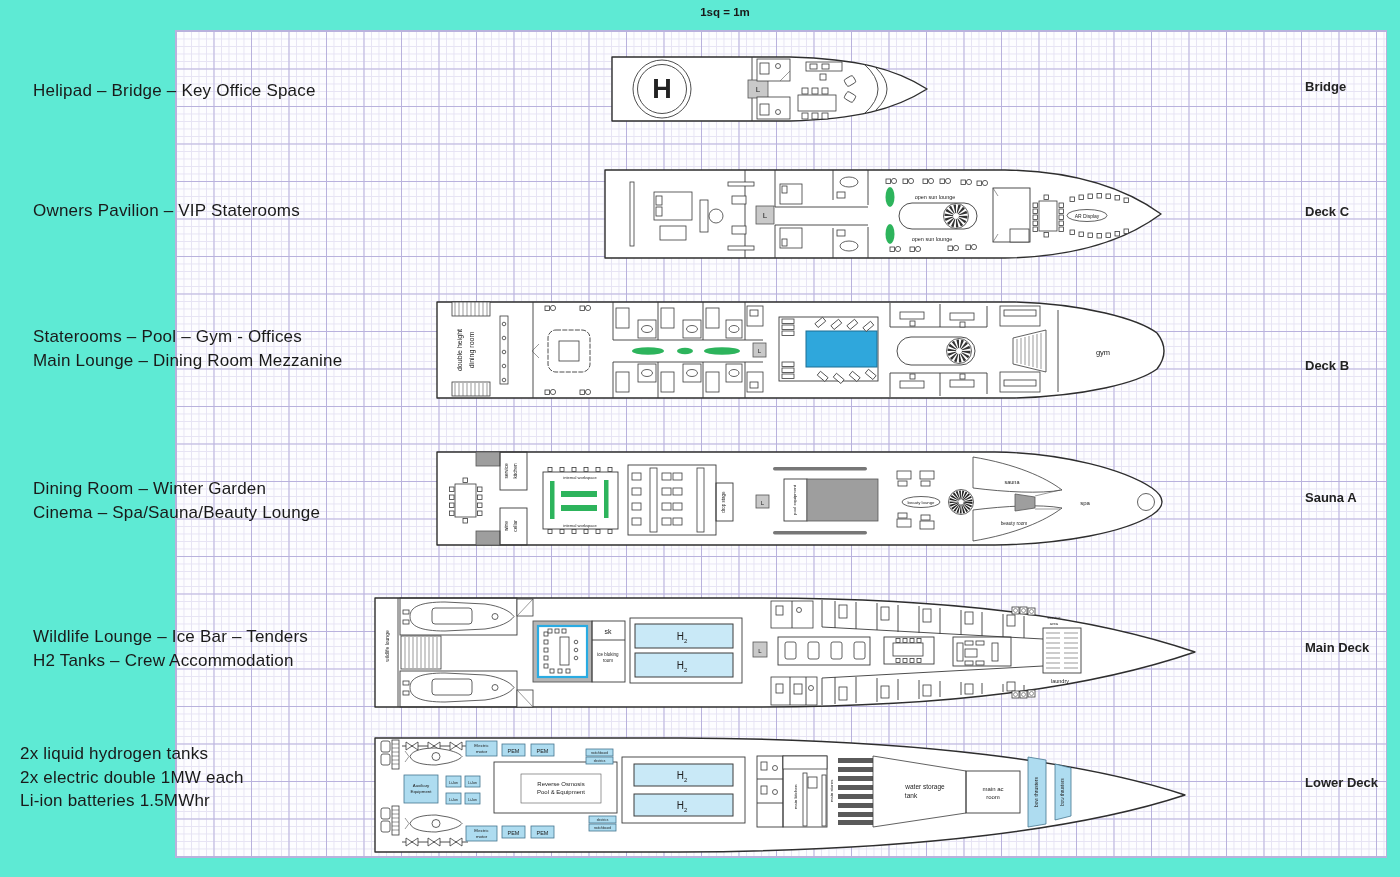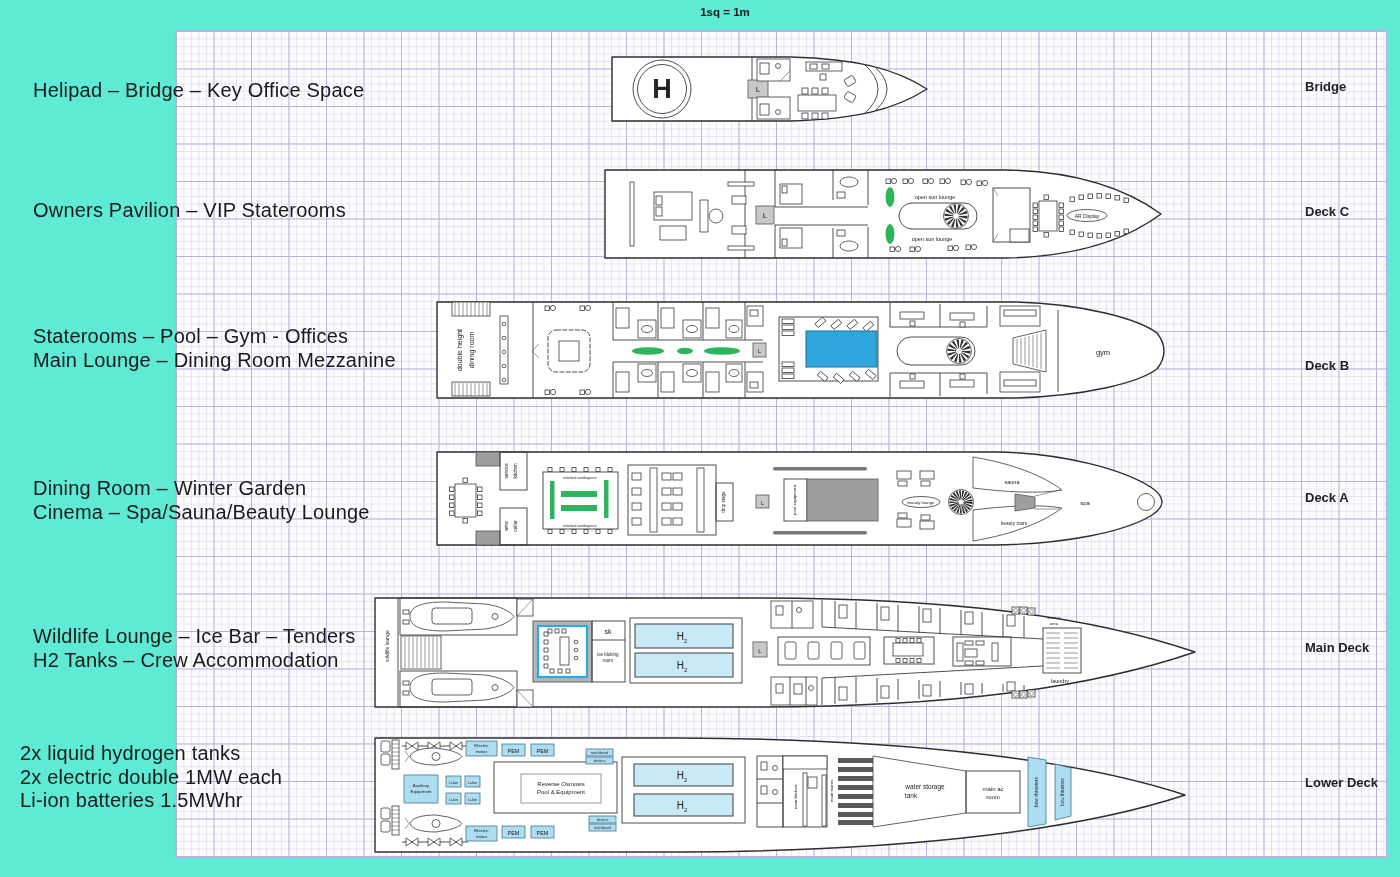--- a/index.html
+++ b/index.html
@@ -9,21 +9,21 @@
         background-color:#fdfdff;
         background-image:
           linear-gradient(to right,#b9b2dd 1px,transparent 1px),
           linear-gradient(to bottom,#b9b2dd 1px,transparent 1px),
           linear-gradient(to right,#e6e3f4 1px,transparent 1px),
           linear-gradient(to bottom,#e6e3f4 1px,transparent 1px);
         background-size:37.5px 37.5px,37.5px 37.5px,7.5px 7.5px,7.5px 7.5px;
         border:1px solid #b9b2dd;}
   .scale-note{position:absolute;left:600px;top:6px;width:250px;text-align:center;
         font-size:11.5px;font-weight:700;color:#1a1a1a;}
-  .llabel{position:absolute;font-size:20px;line-height:23.5px;color:#1a1a1a;letter-spacing:.2px;}
+  .llabel{position:absolute;font-size:17px;line-height:23.5px;color:#1a1a1a;letter-spacing:.2px;}
   .llabel.center{text-align:left;}
   .rlabel{position:absolute;left:1305px;font-size:13px;font-weight:700;color:#222;}
   svg.deck{position:absolute;overflow:visible;}
   .hull{fill:#fff;stroke:#2e2e2e;stroke-width:1.4;stroke-linejoin:round;}
   .w{fill:none;stroke:#3a3a3a;stroke-width:.9;}
   .thin{fill:none;stroke:#555;stroke-width:.6;}
   .f{fill:#fff;stroke:#3a3a3a;stroke-width:.8;}
   .gy{fill:#9e9e9e;stroke:#555;stroke-width:.8;}
   .gy2{fill:#b5b5b5;stroke:#555;stroke-width:.9;}
   .cy{fill:#aedcf0;stroke:#45768f;stroke-width:.8;}
@@ -62,21 +62,21 @@
   </div>
   <div class="llabel center" style="left:20px;top:742px;width:356px">
     <div>2x  liquid hydrogen tanks</div>
     <div>2x electric double 1MW each</div>
     <div>Li-ion batteries 1.5MWhr</div>
   </div>
 
   <div class="rlabel" style="top:79px">Bridge</div>
   <div class="rlabel" style="top:204px">Deck C</div>
   <div class="rlabel" style="top:358px">Deck B</div>
-  <div class="rlabel" style="top:490px">Deck A</div>
+  <div class="rlabel" style="top:490px">Sauna A</div>
   <div class="rlabel" style="top:640px">Main Deck</div>
   <div class="rlabel" style="top:775px">Lower Deck</div>
 
   <svg class="deck" style="left:595px;top:48px" width="345" height="82" viewBox="595 48 345 82">
     <path class="hull" d="M612,57 V121 H790 C856,119 894,110 927,89 C894,68 856,59 790,57 Z"></path>
     <path class="w" d="M752,57 V121"></path>
     <g>
       <circle class="w" cx="662" cy="89" r="29"></circle>
       <circle class="w" cx="662" cy="89" r="24.5"></circle>
       <text class="t" x="662" y="98" font-size="27" font-weight="bold">H</text>

